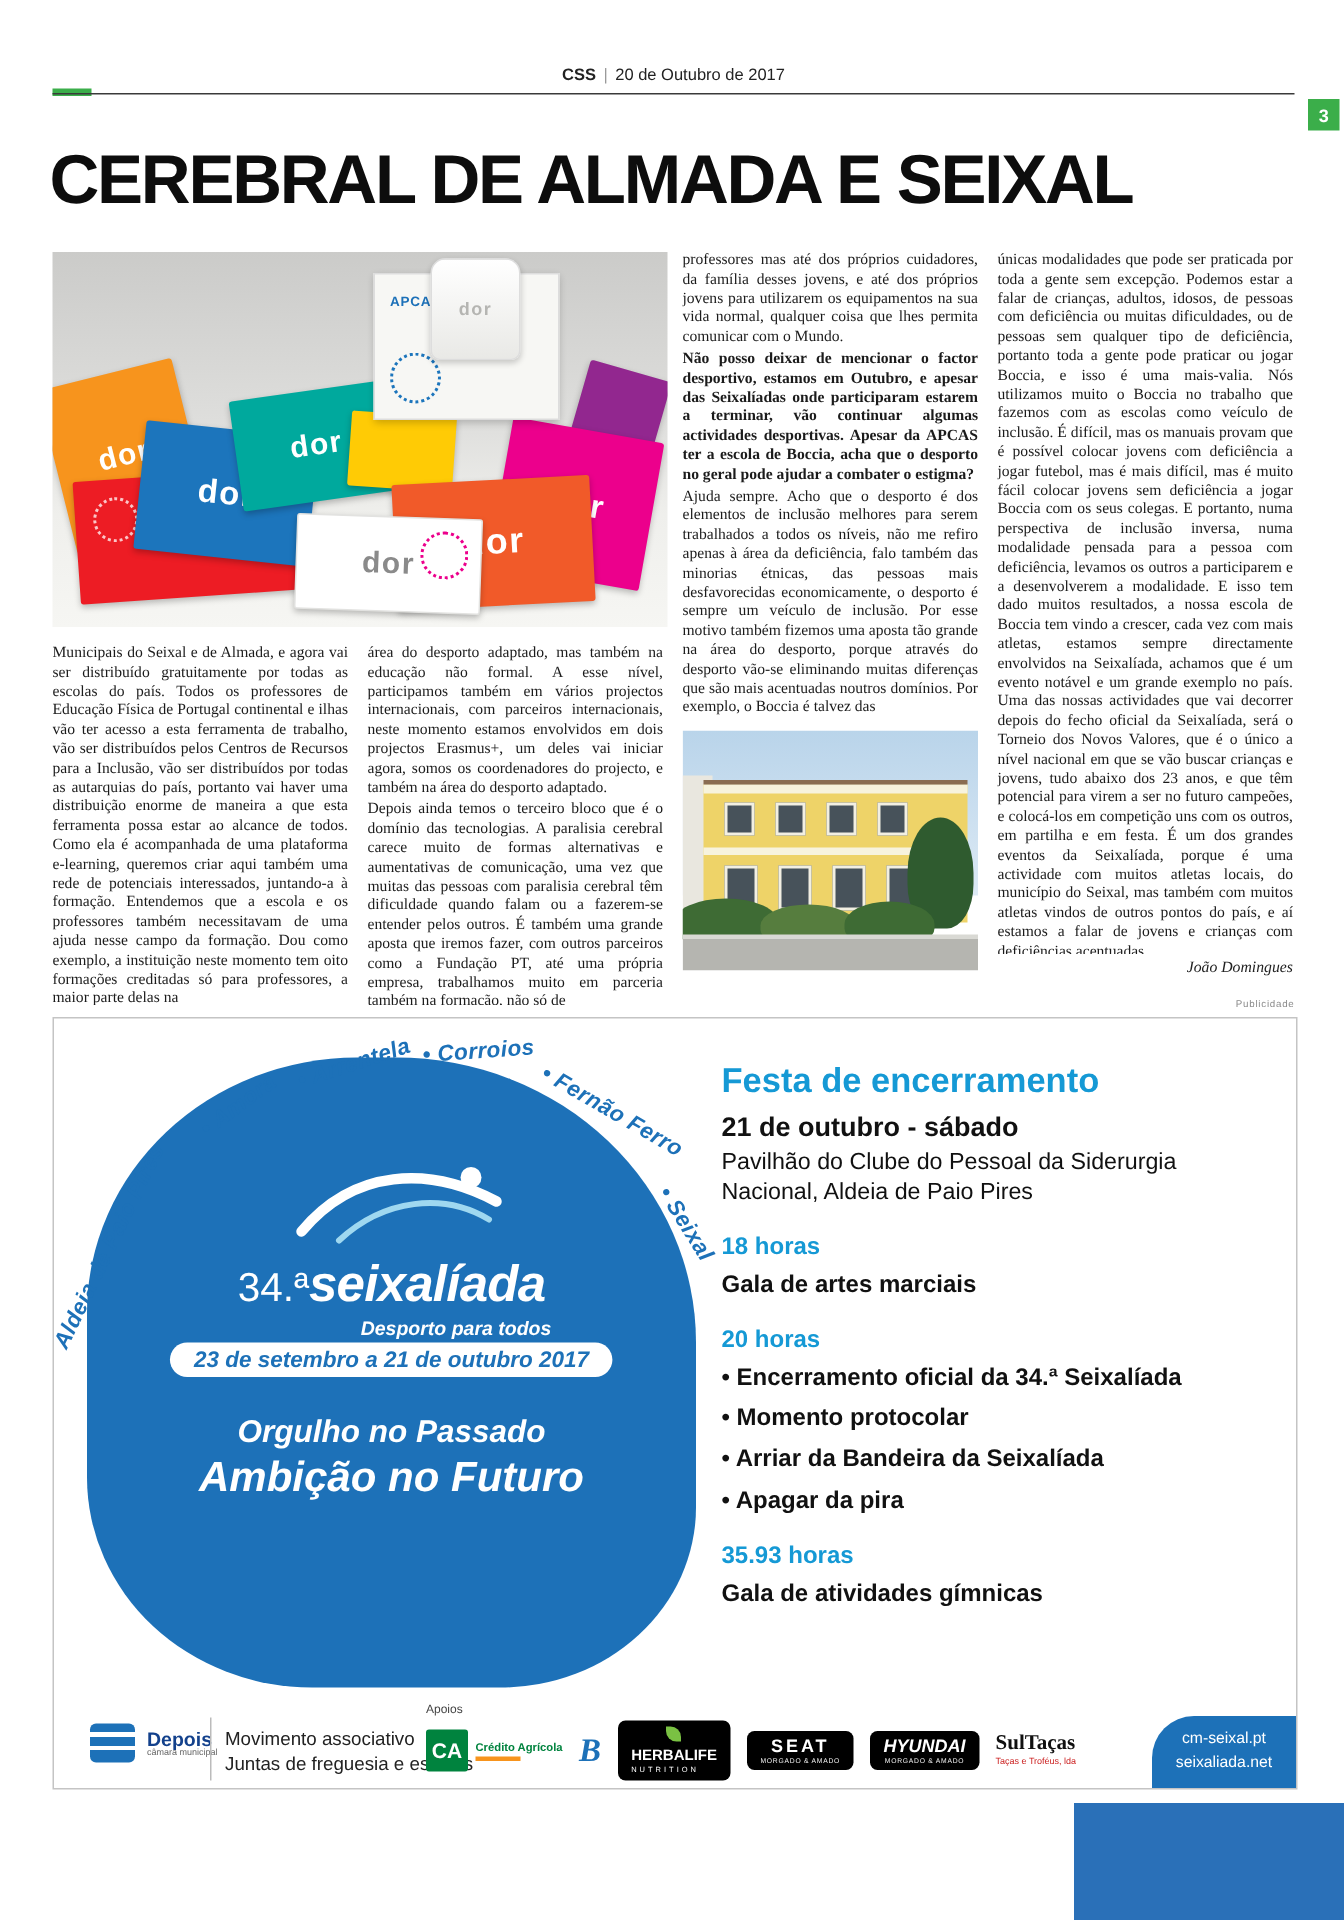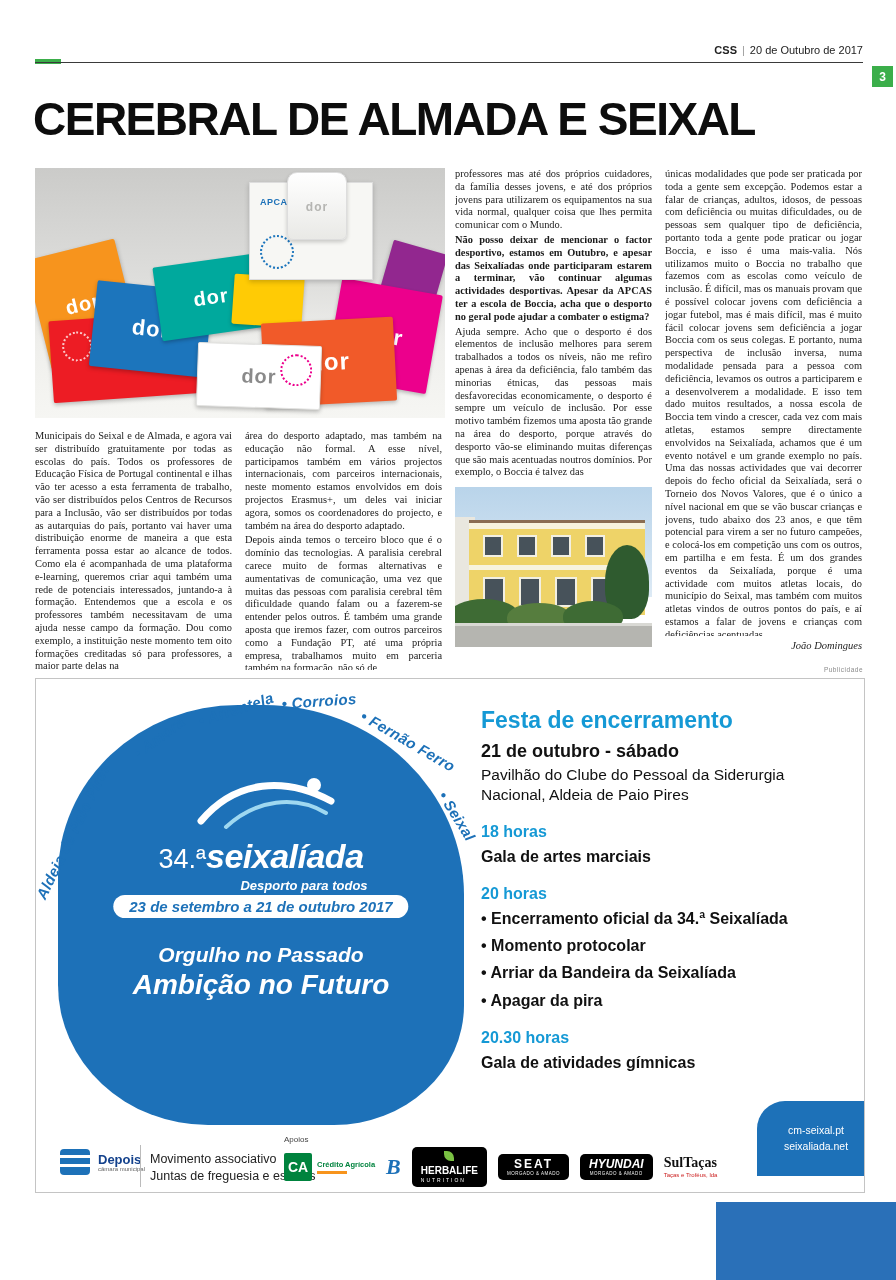--- a/index.html
+++ b/index.html
@@ -2,21 +2,21 @@
 <html><head>
 <meta charset="utf-8">
 <style>
   html,body{margin:0;padding:0;background:#fff;}
   .page{position:relative;width:896px;height:1280px;background:#ffffff;overflow:hidden;
         font-family:"Liberation Serif",serif;color:#1b1b1b;}
   .abs{position:absolute;}
   
   .hrule{height:1px;background:#3a3a3a;}
   .hgreen{background:#3bae4a;}
-  .hmeta{font-family:"Liberation Sans",sans-serif;font-size:11px;color:#222;text-align:right;}
+  .hmeta{font-family:"Liberation Sans",sans-serif;font-size:11px;color:#222;text-align:center;}
   .hmeta .pub{font-weight:bold;}
   .hmeta .sep{color:#9a9a9a;margin:0 5px;}
   .pagenum{background:#3bae4a;color:#fff;font-family:"Liberation Sans",sans-serif;
            font-weight:bold;font-size:12px;display:flex;align-items:center;justify-content:center;}
   
   .headline{font-family:"Liberation Sans",sans-serif;font-weight:800;font-size:46px;
             letter-spacing:-1.5px;color:#0d0d0d;white-space:nowrap;}
   
   .col{width:197px;font-size:10.4px;line-height:1.23;text-align:justify;overflow:hidden;}
   .col p{margin:0 0 0 0;}
@@ -219,21 +219,21 @@
         <div class="ev-title">Festa de encerramento</div>
         <div class="ev-date">21 de outubro - sábado</div>
         <div class="ev-venue">Pavilhão do Clube do Pessoal da Siderurgia Nacional, Aldeia de Paio Pires</div>
         <div class="ev-time">18 horas</div>
         <div class="ev-item">Gala de artes marciais</div>
         <div class="ev-time">20 horas</div>
         <div class="ev-item">• Encerramento oficial da 34.ª Seixalíada</div>
         <div class="ev-item">• Momento protocolar</div>
         <div class="ev-item">• Arriar da Bandeira da Seixalíada</div>
         <div class="ev-item">• Apagar da pira</div>
-        <div class="ev-time">20.30 horas</div>
+        <div class="ev-time">35.93 horas</div>
         <div class="ev-item">Gala de atividades gímnicas</div>
       </div>
 
       <div class="abs adfoot" style="left:24px;top:470px;display:flex;gap:8px;align-items:center;">
         <div class="sxicon"></div>
         <div>
           <div class="sxname">Depois</div>
           <div class="sxsub">câmara municipal</div>
         </div>
       </div>
@@ -266,21 +266,21 @@
         <div class="blackpill" style="flex-direction:column;gap:0;">
           <div class="carname">HYUNDAI</div>
           <div class="carsub">MORGADO &amp; AMADO</div>
         </div>
         <div>
           <div class="stname">SulTaças</div>
           <div class="stsub">Taças e Troféus, lda</div>
         </div>
       </div>
 
-      <div class="abs webshape" style="right:0;bottom:16px;width:96px;height:75px;padding-left:11px;">
+      <div class="abs webshape" style="right:0;bottom:0;width:96px;height:48px;">
         <div>cm-seixal.pt</div>
         <div>seixaliada.net</div>
       </div>
 
     </div>
   </div>
 
   <div class="abs bluecorner" style="left:716px;top:1202px;width:180px;height:78px;"></div>
 
 </div>

